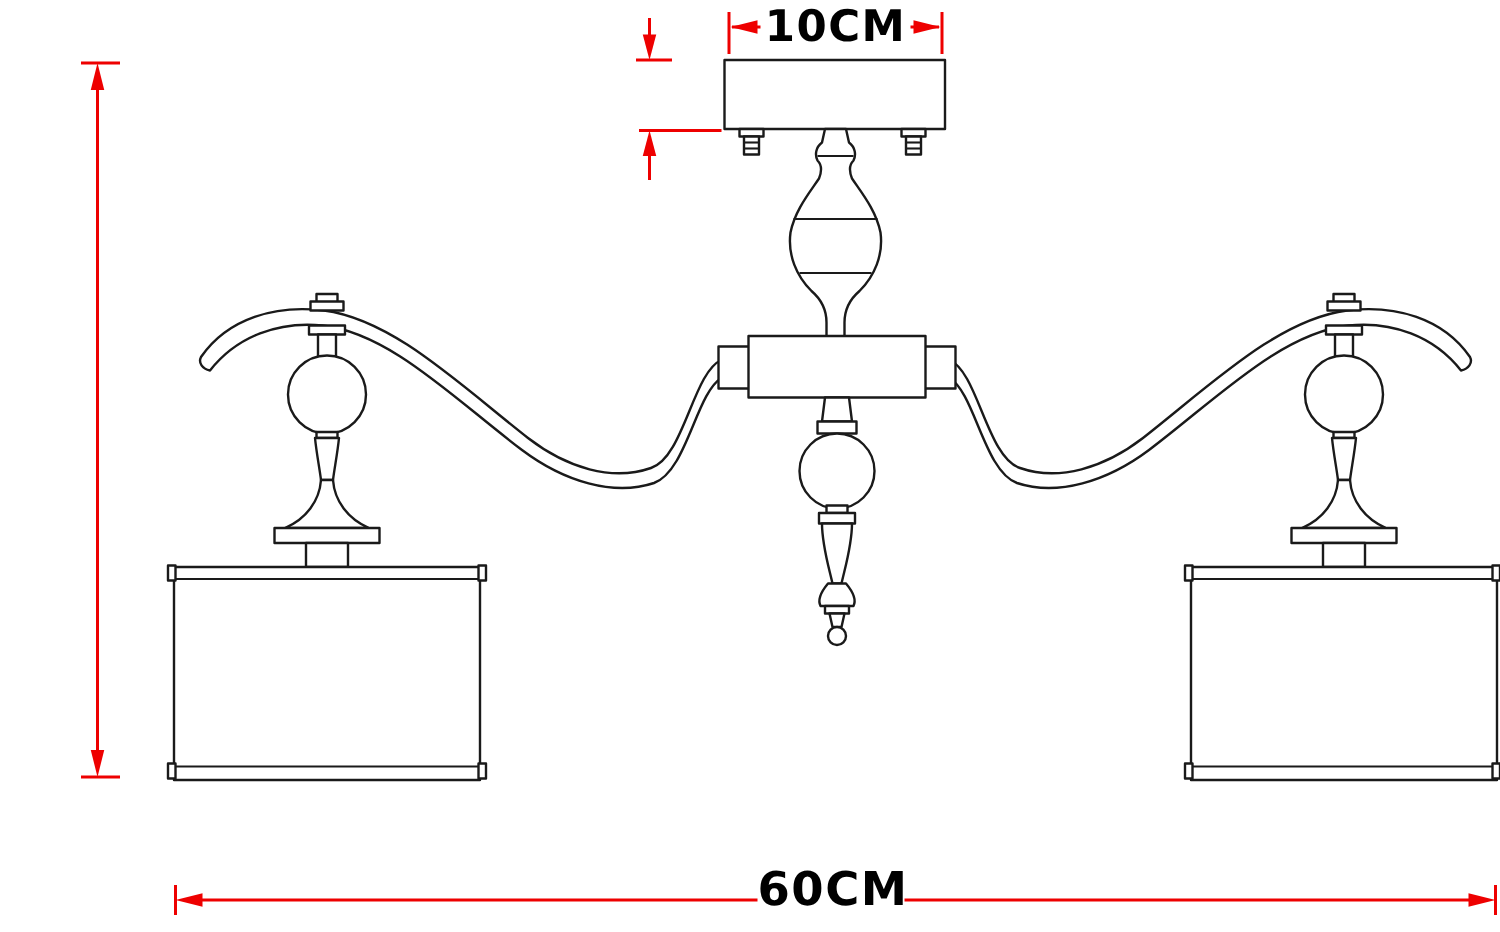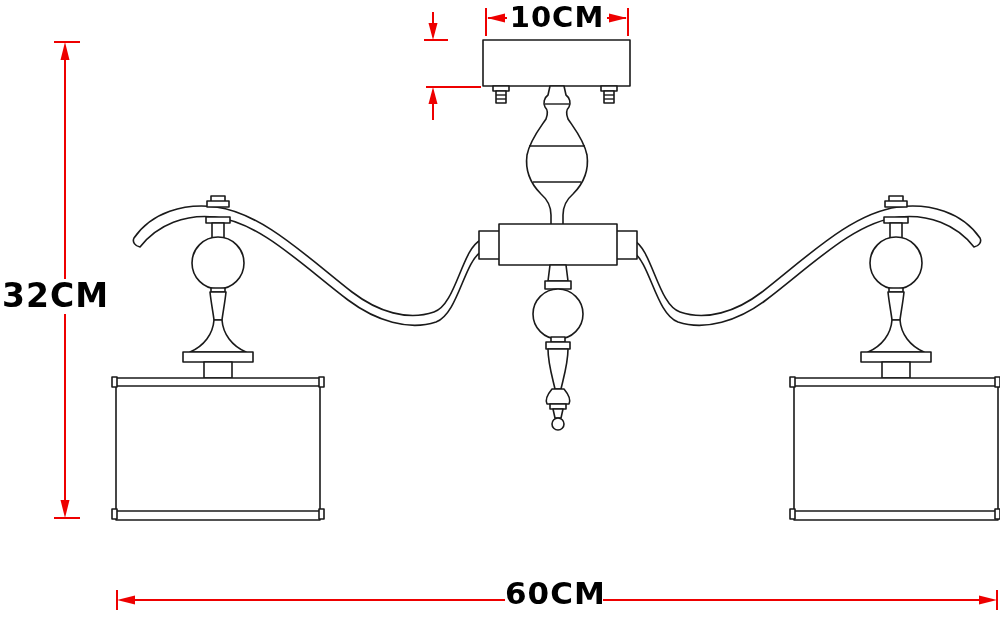--- a/index.html
+++ b/index.html
@@ -167,16 +167,15 @@
         <polygon class="dimhead" points="997,600 979,595.5 979,604.5"></polygon>
         <line class="dim" x1="117" y1="590" x2="117" y2="610"></line>
         <line class="dim" x1="997" y1="590" x2="997" y2="610"></line>
       </g>
     </g>
   </svg>
 
   <div class="dimlabel" style="left:507px;top:2px;width:100px;font-size:29px;">10CM</div>
 
 
-  <div class="dimlabel" style="left:2px;top:279px;width:94px;font-size:33px;">32CM</div>
 
   <div class="dimlabel" style="left:505px;top:577px;width:98px;font-size:31px;">60CM</div>
 </div>
 
 </body></html>

